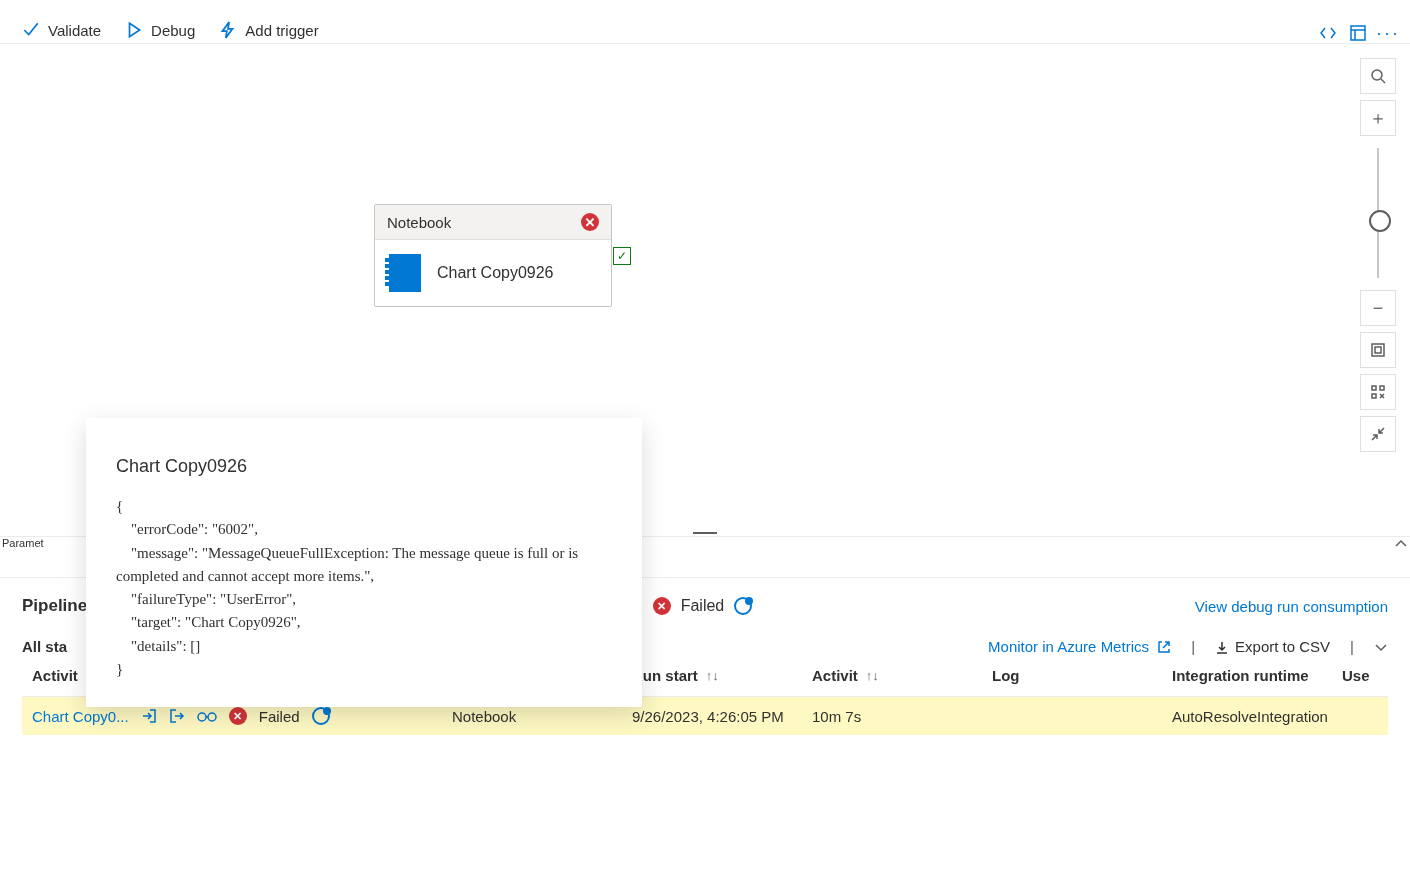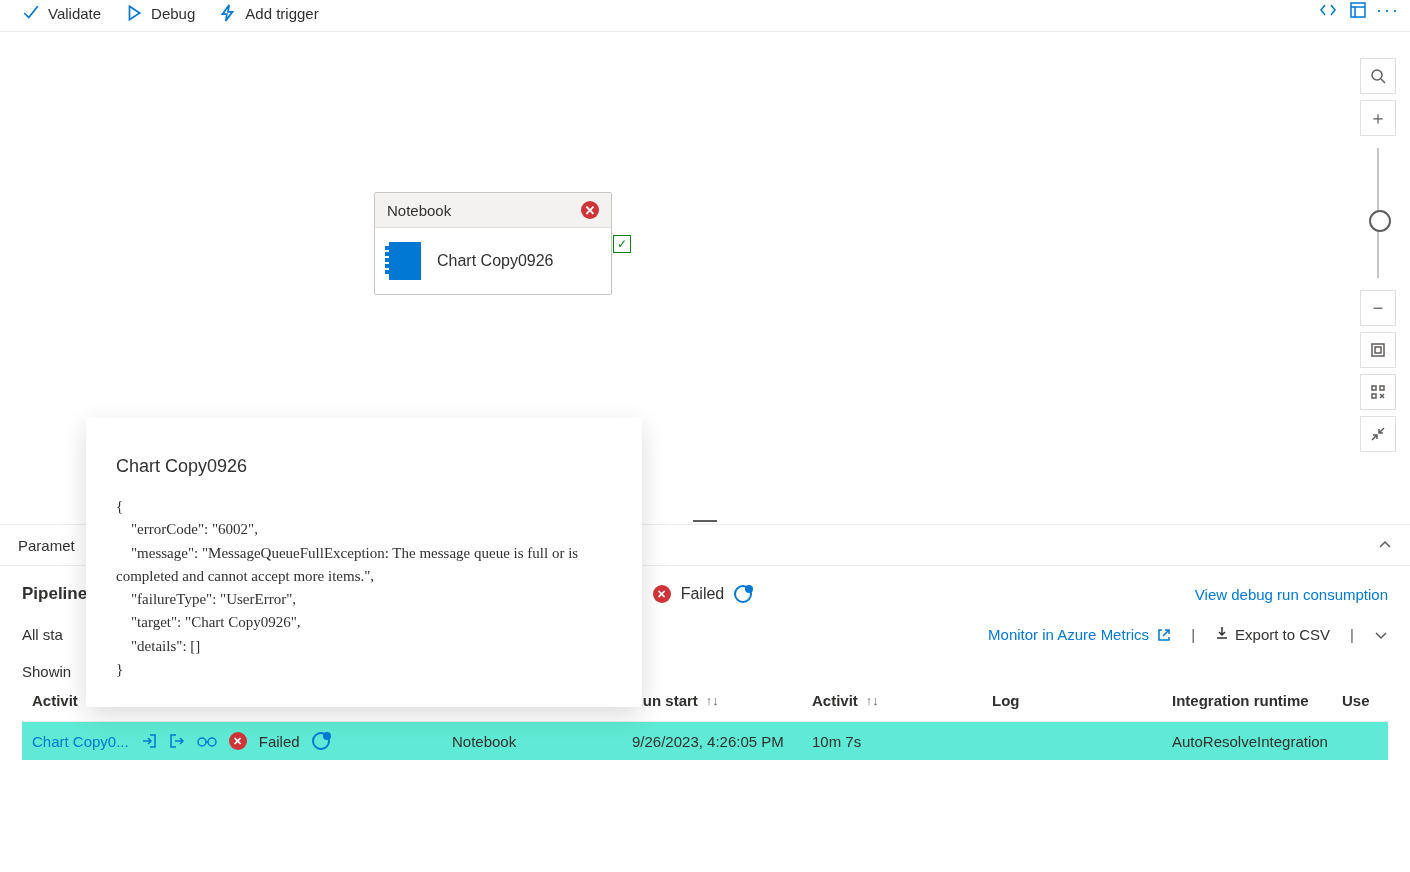--- a/index.html
+++ b/index.html
@@ -1,54 +1,54 @@
 <!DOCTYPE html>
 <html><head>
 <meta charset="utf-8">
 <style>
 *{box-sizing:border-box;margin:0;padding:0;font-family:"Segoe UI",-apple-system,BlinkMacSystemFont,sans-serif}
 body{width:1410px;height:872px;background:#fff;color:#323130;overflow:hidden;position:relative}
-.toolbar{height:32px;display:flex;align-items:flex-start;padding:0 12px;border-bottom:1px solid #edebe9;justify-content:space-between}
+.toolbar{height:44px;display:flex;align-items:flex-end;padding:0 12px;border-bottom:1px solid #edebe9;justify-content:space-between}
 .toolbar-left{display:flex;align-items:center;gap:4px}
 .toolbar-right{display:flex;align-items:center;gap:10px}
 .tb-btn{display:flex;align-items:center;gap:8px;padding:4px 10px;cursor:pointer;font-size:15px;color:#323130;background:transparent;border:none}
 .tb-btn svg{width:18px;height:18px}
 .tb-icon{width:20px;height:20px;display:flex;align-items:center;justify-content:center;cursor:pointer;color:#0078d4}
 .canvas{position:relative;height:486px;background:#fff}
 .activity-node{position:absolute;left:374px;top:160px;width:238px;background:#fff;border:1px solid #c8c6c4;border-radius:2px}
 .activity-header{display:flex;align-items:center;justify-content:space-between;padding:8px 12px;background:#f3f2f1;border-bottom:1px solid #e1dfdd;font-size:15px;color:#323130}
 .activity-header .err{width:18px;height:18px;border-radius:50%;background:#d13438;display:flex;align-items:center;justify-content:center;color:#fff;font-size:13px;font-weight:bold}
 .activity-body{display:flex;align-items:center;gap:16px;padding:14px 14px}
 .nb-ic{width:32px;height:38px;background:#0078d4;position:relative}
 .nb-ic:before{content:"";position:absolute;left:-4px;top:4px;width:4px;height:4px;background:#0078d4;box-shadow:0 6px 0 #0078d4,0 12px 0 #0078d4,0 18px 0 #0078d4,0 24px 0 #0078d4}
 .activity-body span{font-size:16px;color:#323130}
 .success-mark{position:absolute;right:-20px;top:42px;width:18px;height:18px;border:1px solid #107c10;background:#fff;display:flex;align-items:center;justify-content:center;color:#107c10;font-size:12px}
 .zoom-ctrl{position:absolute;right:12px;top:58px;width:40px;display:flex;flex-direction:column;align-items:center;gap:6px}
 .zc-btn{width:36px;height:36px;border:1px solid #e1dfdd;background:#fff;display:flex;align-items:center;justify-content:center;cursor:pointer;font-size:18px;color:#605e5c}
 .zc-slider{width:2px;height:130px;background:#c8c6c4;position:relative;margin:6px 0}
 .zc-slider:after{content:"";position:absolute;left:-8px;top:62px;width:18px;height:18px;border-radius:50%;border:2px solid #605e5c;background:#fff}
 .splitter{height:6px;display:flex;justify-content:center;align-items:center}
 .splitter:before{content:"";width:24px;height:2px;background:#605e5c}
-.tabbar{height:42px;display:flex;align-items:center;padding:0 18px;border-top:1px solid #edebe9;border-bottom:1px solid #edebe9;font-size:15px;color:#323130;justify-content:space-between}
+.tabbar{height:42px;display:flex;padding:0 2px;border-top:1px solid #edebe9;border-bottom:1px solid #edebe9;font-size:11px;color:#323130;justify-content:space-between}
 .panel{padding:18px 22px;position:relative}
 .row1{display:flex;align-items:center;justify-content:space-between}
 .prun-left{font-size:17px;font-weight:700}
 .pstatus{display:flex;align-items:center;gap:10px;font-size:16px}
 .pstatus b{font-weight:600}
 .fail-ic{width:18px;height:18px;border-radius:50%;background:#d13438;display:flex;align-items:center;justify-content:center;color:#fff;font-size:11px;font-weight:bold}
 .comment-ic{width:18px;height:18px;border-radius:50%;border:2px solid #0078d4;display:inline-block;position:relative}
 .comment-ic:after{content:"";position:absolute;top:-2px;right:-3px;width:8px;height:8px;border-radius:50%;background:#0078d4}
 .link{color:#0078d4;cursor:pointer;font-size:15px}
 .row2{display:flex;align-items:center;justify-content:space-between;margin-top:22px;font-size:15px}
 .row2-right{display:flex;align-items:center;gap:20px}
 .row3{margin-top:20px;font-size:15px;color:#323130}
 .thead{display:grid;grid-template-columns:420px 180px 180px 180px 180px 170px 80px;padding:12px 10px;font-size:15px;font-weight:700;color:#323130;border-bottom:1px solid #edebe9}
 .thcell{display:flex;align-items:center;gap:8px}
 .sorter{color:#605e5c;font-size:13px}
-.trow{display:grid;grid-template-columns:420px 180px 180px 180px 180px 170px 80px;padding:10px;background:#5eead4;font-size:15px;align-items:center}
+.trow{display:grid;grid-template-columns:420px 180px 180px 180px 180px 170px 80px;padding:10px;background:#fef9c3;font-size:15px;align-items:center}
 .actname{display:flex;align-items:center;gap:12px}
 .actname a{color:#0078d4;text-decoration:none;white-space:nowrap;overflow:hidden;text-overflow:ellipsis;max-width:120px}
 .tcell{color:#323130}
 .error-dialog{position:absolute;left:86px;top:418px;width:556px;background:#fff;box-shadow:0 8px 24px rgba(0,0,0,.14);z-index:100;padding:26px 30px}
 .ed-head{display:flex;justify-content:space-between;align-items:flex-start}
 .ed-title{font-size:22px;font-weight:600;color:#201f1e}
 .ed-icons{display:flex;gap:18px}
 .ed-icons span{cursor:pointer;font-size:22px;color:#201f1e}
 .ed-sub{font-size:18px;color:#323130;margin-top:12px}
 .ed-body{margin-top:18px;font-size:15px;line-height:1.55;font-family:"Segoe UI";white-space:pre-wrap;color:#323130}
@@ -155,44 +155,43 @@
     <span class="prun-left">Pipeline</span>
     <div class="pstatus">
       <b>Pipeline status</b>
       <span class="fail-ic">✕</span>
       <span>Failed</span>
       <span class="comment-ic"></span>
     </div>
     <span class="link">View debug run consumption</span>
   </div>
   <div class="row2">
-    <span style="font-weight:400">All sta</span>
+    <span style="font-weight:700">All sta</span>
     <div class="row2-right">
       <span class="link">
         <span>Monitor in Azure Metrics</span>
         <svg style="display:inline;vertical-align:-2px;margin-left:4px" width="14" height="14" viewBox="0 0 14 14" fill="none" stroke="#0078d4" stroke-width="1.5">
             <path d="M5 2H2v10h10V9M8 2h4v4M12 2L6 8"></path>
           </svg>
       </span>
       <span style="color:#605e5c">|</span>
-      <span style="display:flex;align-items:flex-start;gap:6px;color:#323130">
+      <span style="display:flex;align-items:flex-end;gap:6px;color:#323130">
         <svg width="14" height="14" viewBox="0 0 14 14" fill="none" stroke="#323130" stroke-width="1.5">
             <path d="M7 1v8M4 6l3 3 3-3M2 12h10"></path>
           </svg>
         <span>Export to CSV</span>
       </span>
       <span style="color:#605e5c">|</span>
       <span class="chev">
           <svg width="14" height="14" viewBox="0 0 14 14" fill="none" stroke="#605e5c" stroke-width="1.5">
             <path d="M2 5l5 5 5-5"></path>
           </svg>
         </span>
     </div>
   </div>
-  <div class="row3">Showin</div>
 
   <div class="thead">
     <div class="thcell">
         <span>Activit</span>
       </div>
     <div class="thcell"></div>
     <div class="thcell">
         <span>Run start</span>
         <span class="sorter">↑↓</span>
       </div>

